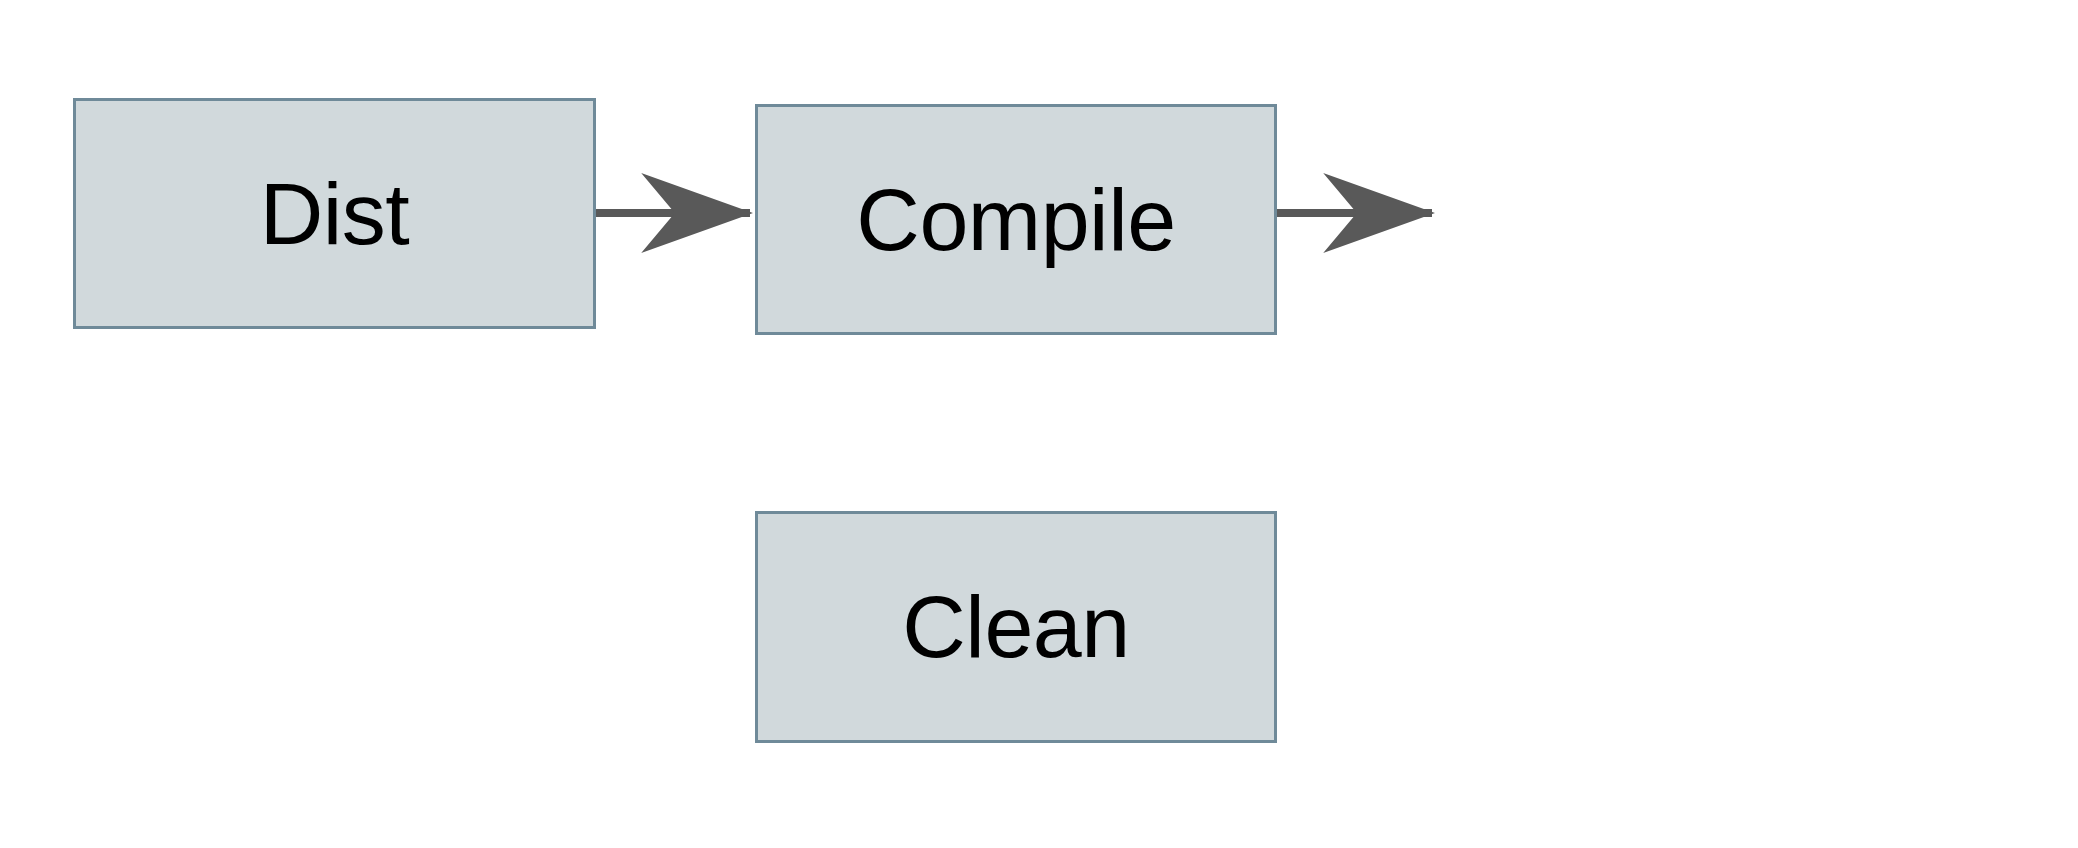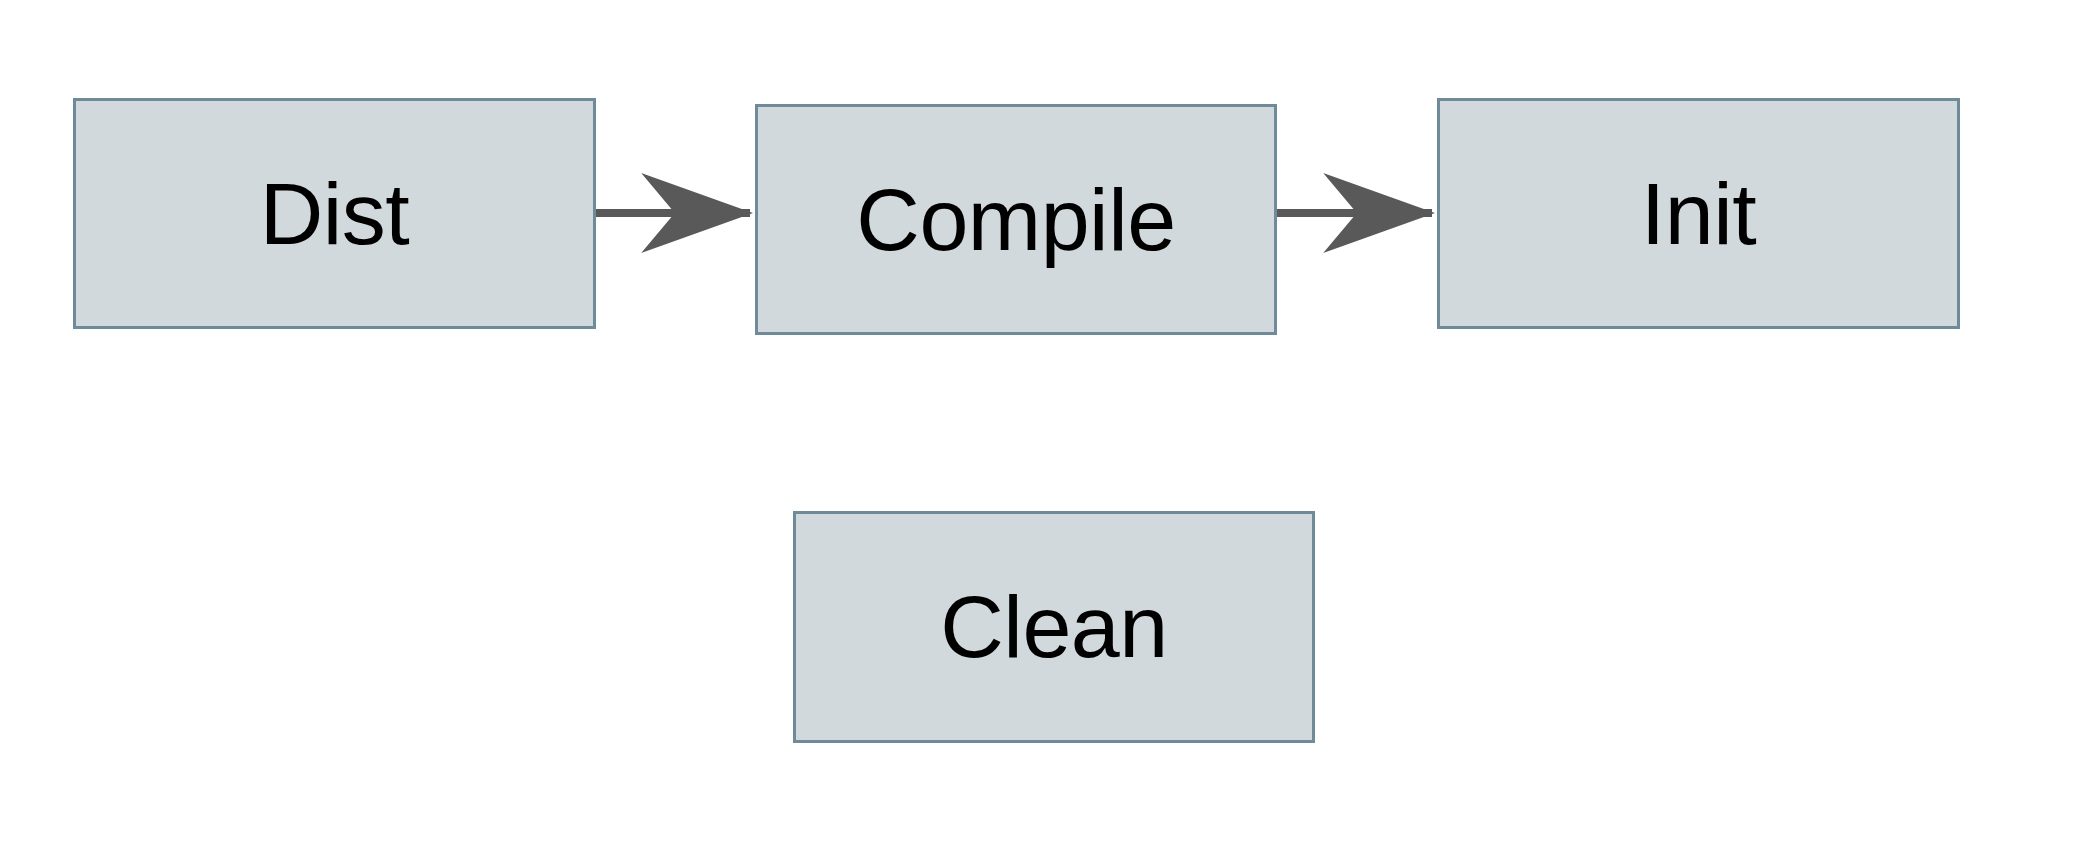--- a/index.html
+++ b/index.html
@@ -68,21 +68,18 @@
   </svg>
 
   <div class="node-box" style="left:73px; top:98px; width:523px; height:231px;">
     <span class="node-label">Dist</span>
   </div>
 
   <div class="node-box" style="left:755px; top:104px; width:522px; height:231px;">
     <span class="node-label">Compile</span>
   </div>
 
-  <div class="node-box" style="left:1437px; top:98px; width:523px; height:231px;">
-    <span class="node-label">Init</span>
-  </div>
 
-  <div class="node-box" style="left:793px; top:511px; width:522px; height:232px;">
+  <div class="node-box" style="left:755px; top:511px; width:522px; height:232px;">
     <span class="node-label">Clean</span>
   </div>
 
 </div>
 
 </body></html>

